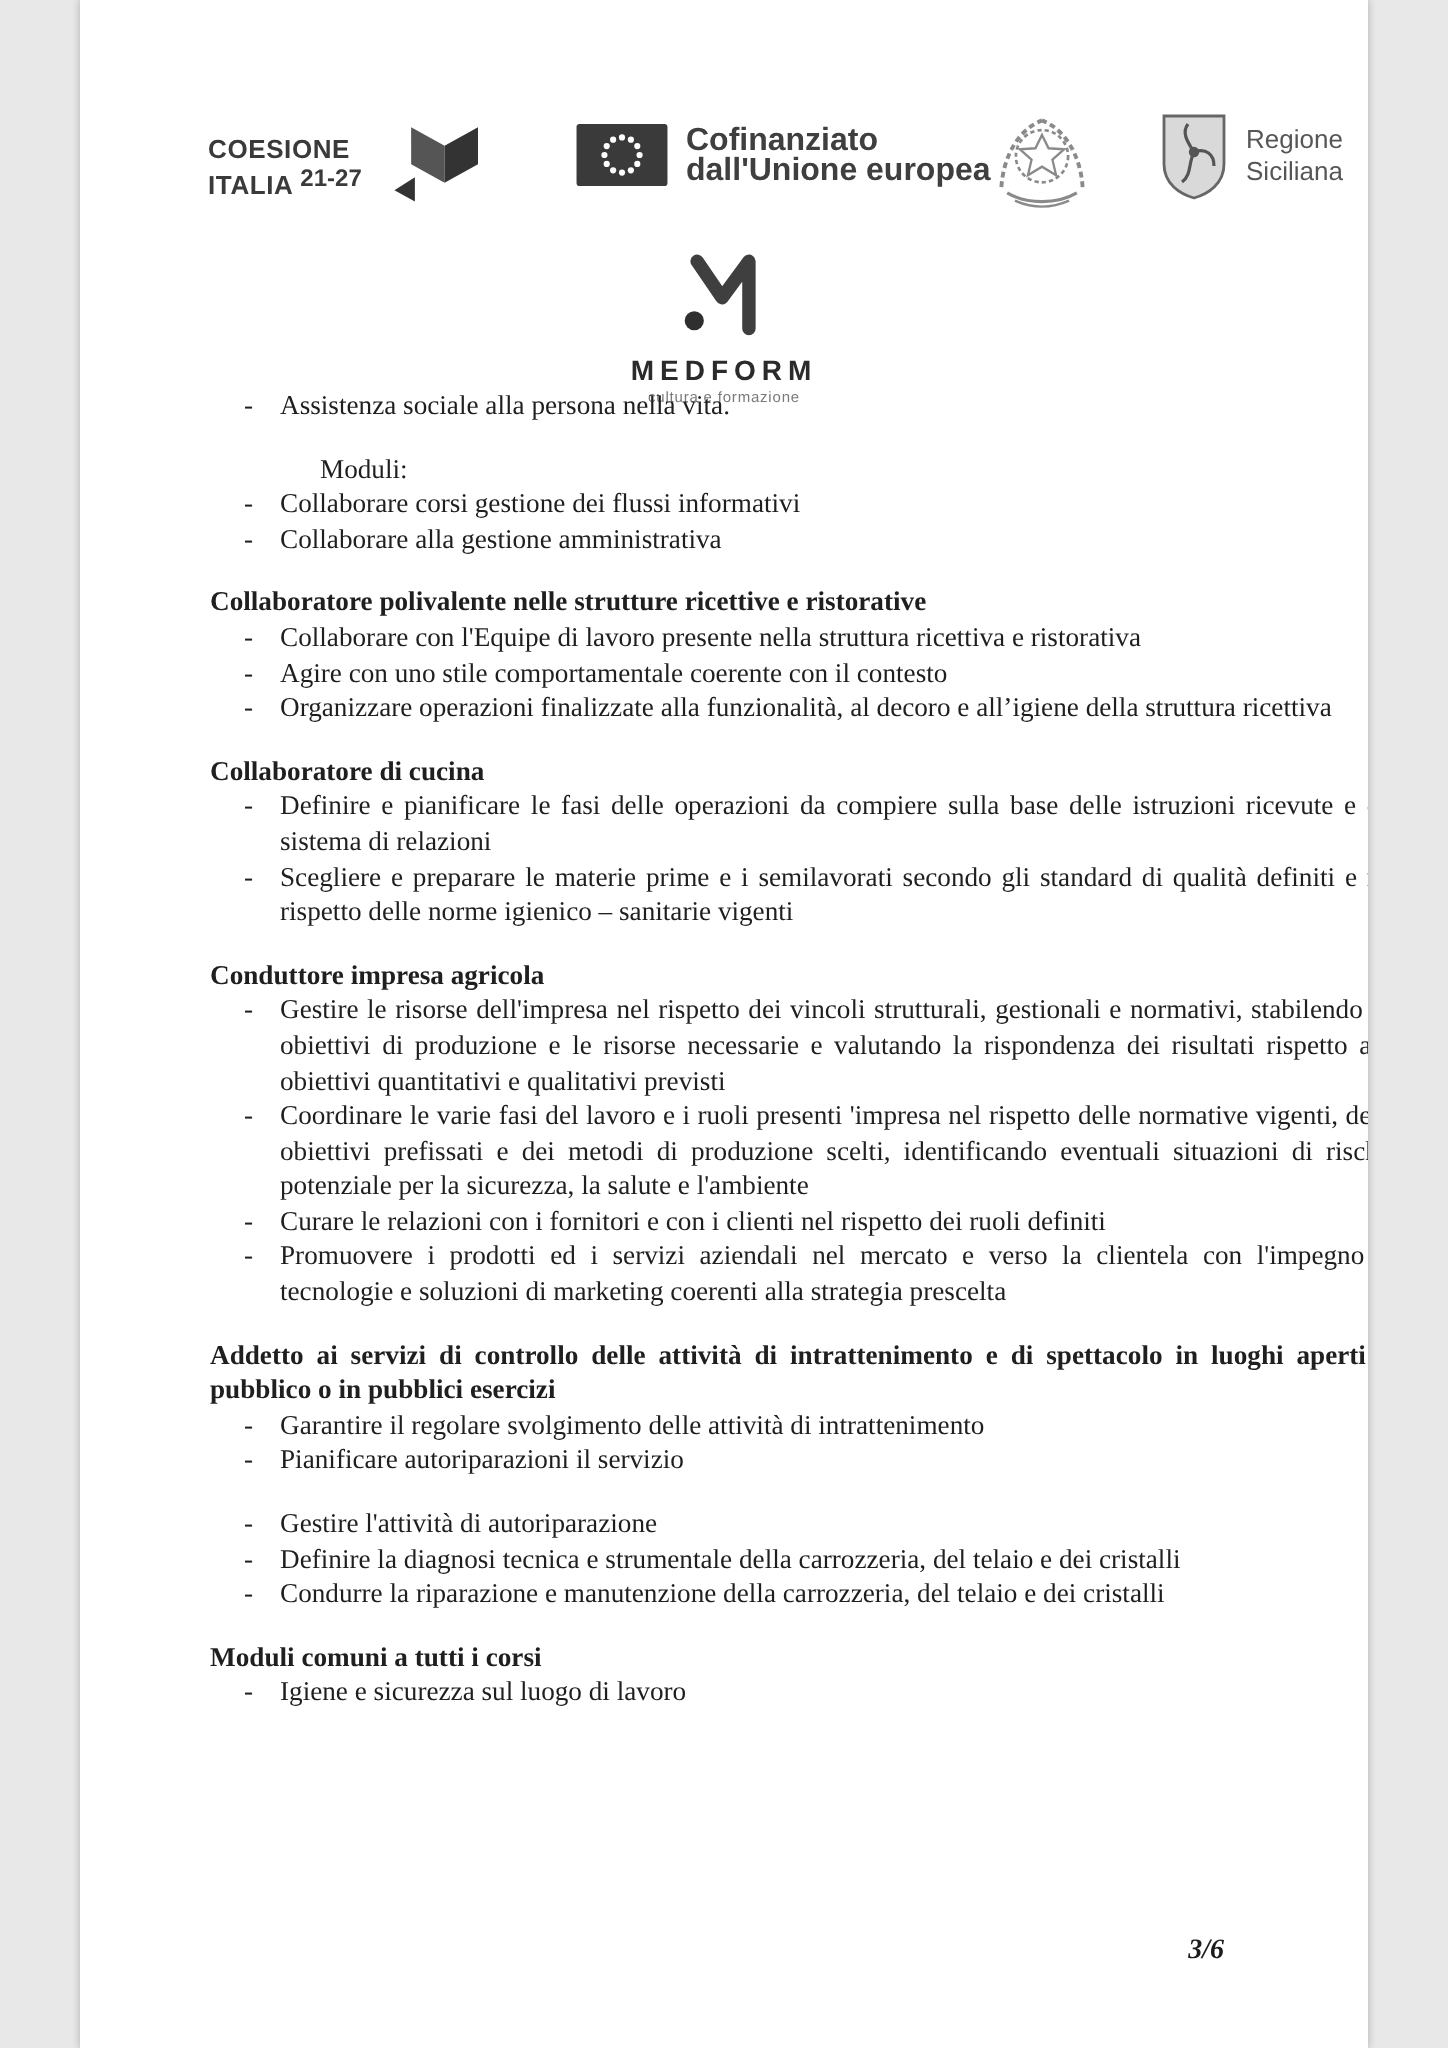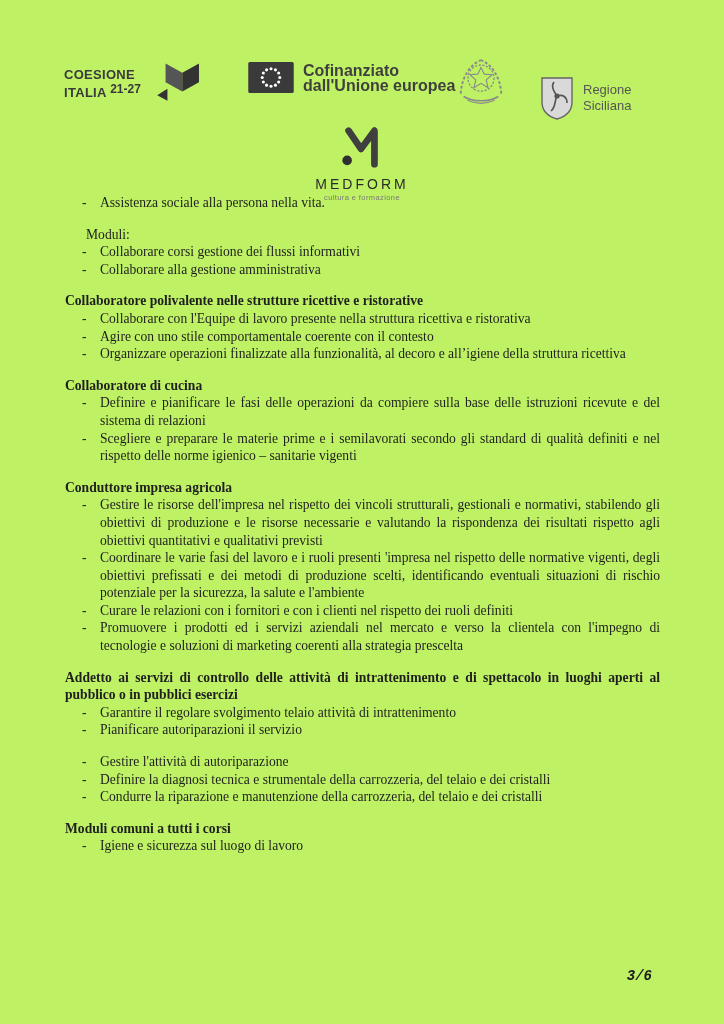--- a/index.html
+++ b/index.html
@@ -1,56 +1,56 @@
 <!DOCTYPE html>
 <html><head>
 <meta charset="utf-8">
 <style>
   html,body { margin:0; padding:0; background:#e8e8e8; }
   .page {
-    position:relative; width:724px; height:1024px; background:#bef264;
+    position:relative; width:644px; height:1024px; background:#ffffff;
     font-family:"Liberation Serif", serif; color:#1f1f1f; overflow:hidden;
     margin:0 auto; box-shadow:0 0 4px rgba(0,0,0,.25);
   }
 
   
   .hdr { position:absolute; display:flex; align-items:center; }
   .coesione { left:64px; top:58px; gap:4px; }
   .coesione .txt { font-family:"Liberation Sans",sans-serif; font-weight:bold; color:#3a3a3a;
                    font-size:13px; line-height:14px; letter-spacing:.3px; }
   .coesione .sup { font-size:12px; vertical-align:4px; letter-spacing:0; }
   .eu { left:248px; top:62px; gap:9px; }
   .eu .txt { font-family:"Liberation Sans",sans-serif; font-weight:bold; color:#3f3f3f;
              font-size:16px; line-height:15px; }
   .emblem { left:452px; top:52px; }
-  .sicilia { left:540px; top:76px; gap:9px;text-align:right; }
+  .sicilia { left:540px; top:56px; gap:9px;text-align:right; }
   .sicilia .txt { font-family:"Liberation Sans",sans-serif; color:#565656;
                   font-size:13px; line-height:16px; }
 
   
   .medform { position:absolute; left:0; right:0; top:122px; text-align:center; }
-  .medform .name { font-family:"Liberation Sans",sans-serif; font-weight:normal; color:#2b2b2b;
+  .medform .name { font-family:"Liberation Sans",sans-serif; font-weight:bold; color:#2b2b2b;
                    font-size:14px; letter-spacing:3px; margin-top:2px; }
   .medform .tagline { font-family:"Liberation Sans",sans-serif; color:#7a7a7a;
                       font-size:7.5px; letter-spacing:.4px; margin-top:1px; }
 
   
   .content { position:absolute; left:65px; top:194px; width:595px;
              font-size:13.6px; line-height:17.6px; }
   .section { margin-top:14px; }
   .section.gap-large { }
   .sec-title { font-weight:bold; text-align:justify; }
-  .sec-sub { margin-left:21px; }
+  .sec-sub { margin-left:55px; }
   .li { display:flex; }
   .li .dash { width:35px; padding-left:17px; box-sizing:border-box; flex:none; }
   .li .txt { flex:1; text-align:justify; }
 
   
   .pagenum { position:absolute; top:968px; right:72px;
-             font-family:Liberation Mono, monospace; font-weight:bold; font-style:italic;
+             font-family:Liberation Serif, serif; font-weight:bold; font-style:italic;
              font-size:14px; color:#1c1c1c; }
 
   svg { display:block; }
 </style>
 </head>
 <body>
 
 <div class="page">
 
   <div class="hdr coesione">
@@ -198,21 +198,21 @@
       <div class="li">
         <span class="dash">-</span>
         <span class="txt">Promuovere i prodotti ed i servizi aziendali nel mercato e verso la clientela con l'impegno di tecnologie e soluzioni di marketing coerenti alla strategia prescelta</span>
       </div>
     </div>
 
     <div class="section">
       <div class="sec-title">Addetto ai servizi di controllo delle attività di intrattenimento e di spettacolo in luoghi aperti al pubblico o in pubblici esercizi</div>
       <div class="li">
         <span class="dash">-</span>
-        <span class="txt">Garantire il regolare svolgimento telaio attività di intrattenimento</span>
+        <span class="txt">Garantire il regolare svolgimento delle attività di intrattenimento</span>
       </div>
       <div class="li">
         <span class="dash">-</span>
         <span class="txt">Pianificare autoriparazioni il servizio</span>
       </div>
     </div>
 
     <div class="section">
       <div class="li">
         <span class="dash">-</span>

